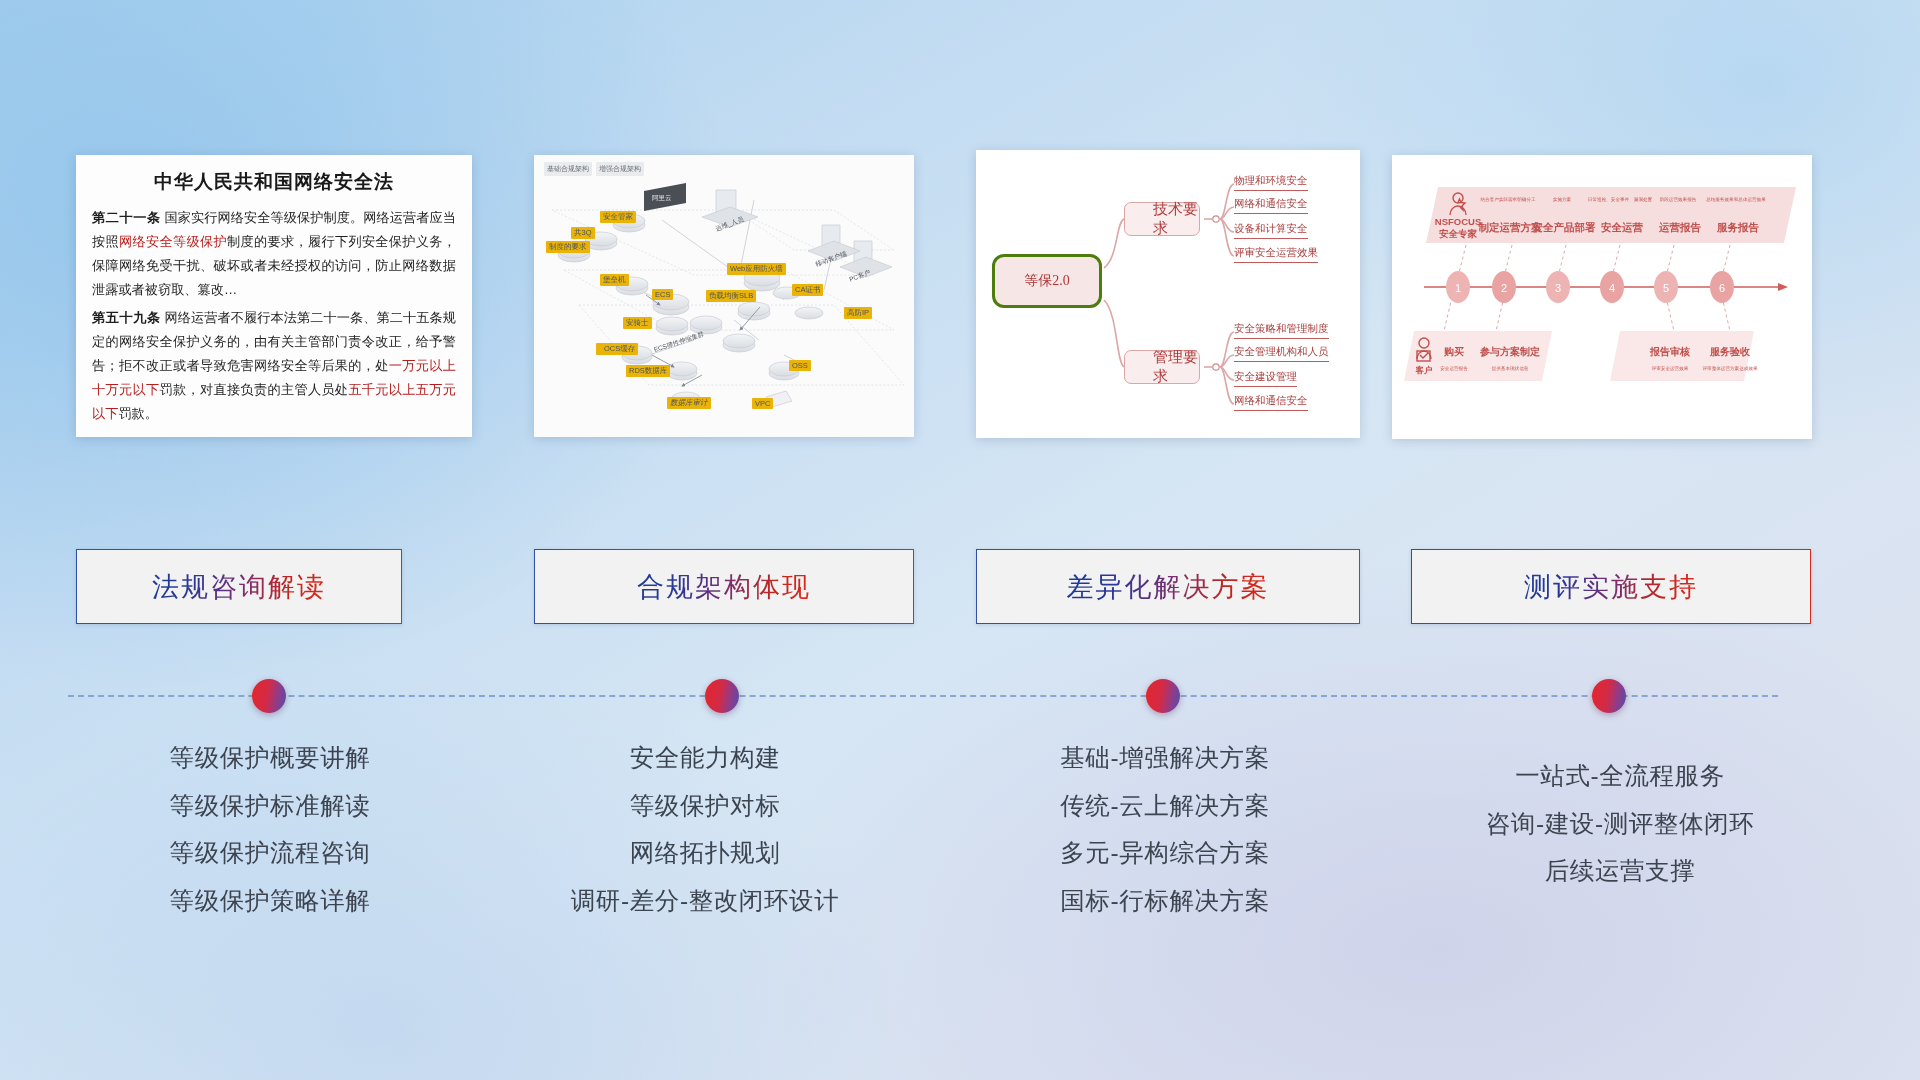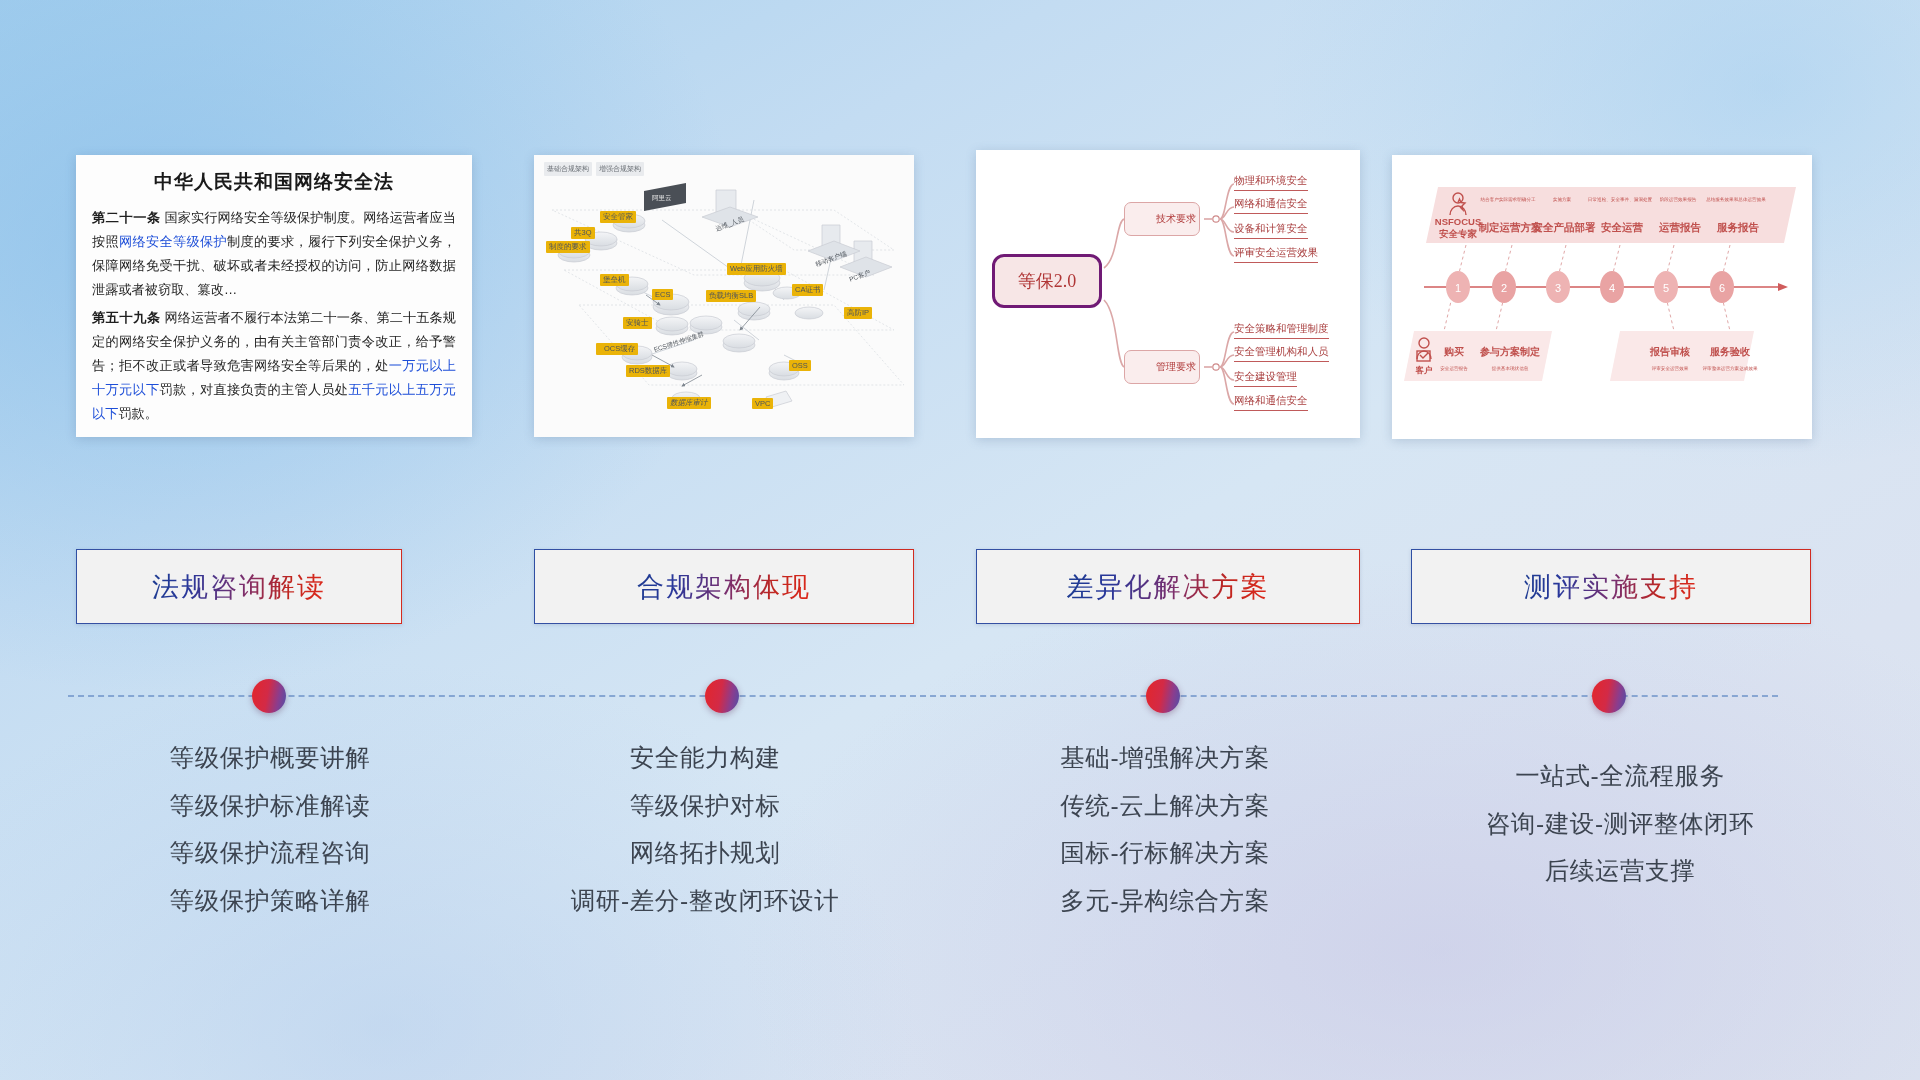--- a/index.html
+++ b/index.html
@@ -29,47 +29,47 @@
   .card.c4 { left: 1392px; top: 155px; width: 420px; height: 284px; }
 
   
   .law-title {
     text-align: center; font-weight: bold; font-size: 19px; color: #1a1a1a;
     letter-spacing: 1px; margin-bottom: 11px;
   }
   .law-p { font-size: 13.2px; line-height: 1.82; color: #1f1f1f; text-align: justify; }
   .law-p + .law-p { margin-top: 4px; }
   .law-p b { font-weight: bold; letter-spacing: .5px; }
-  .law-p .hl { color: #1d4ed8; }
+  .law-p .hl { color: #b91c1c; }
 
   
   .arch { position: relative; width: 100%; height: 100%; background: #fbfbfb; }
   .arch-tabs { position: absolute; left: 10px; top: 7px; display: flex; gap: 4px; }
   .arch-tabs span {
     font-size: 7px; color: #6a6f75; background: #e9ebee; padding: 2px 3px; border-radius: 1px;
   }
   .arch svg { position: absolute; inset: 0; }
   .arch-node-label {
     position: absolute; font-size: 7.5px; color: #4e545b; background: #eab308;
     padding: 1px 3px; white-space: nowrap; border-radius: 1px;
   }
 
   
   .mind { position: relative; width: 100%; height: 100%; background: #fff; }
   .mm-root {
     position: absolute; left: 16px; top: 104px; width: 110px; height: 54px;
-    border: 3px solid #701a75; border-radius: 12px; background: #f7e6e6;
+    border: 3px solid #4d7c0f; border-radius: 12px; background: #f7e6e6;
     display: flex; align-items: center; justify-content: center;
-    font-size: 18px; color: #b03636; font-family: "Liberation Serif", serif;
+    font-size: 14px; color: #b03636; font-family: "Liberation Serif", serif;
   }
   .mm-branch {
     position: absolute; width: 76px; height: 34px;
     border: 1.5px solid #dca6a6; border-radius: 7px; background: #faeded;
     display: flex; align-items: center; justify-content: center;
-    font-size: 10px; color: #b03b3b; font-family: "Liberation Serif", serif; padding-left: 28px;
+    font-size: 15px; color: #b03b3b; font-family: "Liberation Serif", serif; padding-left: 28px;
   }
   .mm-branch.tech { left: 148px; top: 52px; }
   .mm-branch.mgmt { left: 148px; top: 200px; }
   .mm-leaf {
     position: absolute; font-size: 10.5px; color: #a93f3f;
     font-family: "Liberation Serif", serif; white-space: nowrap;
     padding-bottom: 2px; border-bottom: 1.6px solid #c05a5a;
   }
   .mind svg { position: absolute; inset: 0; pointer-events: none; }
 
@@ -409,21 +409,21 @@
   </div>
   <div class="col k2">
     <div class="item">安全能力构建</div>
     <div class="item">等级保护对标</div>
     <div class="item">网络拓扑规划</div>
     <div class="item">调研-差分-整改闭环设计</div>
   </div>
   <div class="col k3">
     <div class="item">基础-增强解决方案</div>
     <div class="item">传统-云上解决方案</div>
+    <div class="item">多元-异构综合方案</div>
     <div class="item">国标-行标解决方案</div>
-    <div class="item">多元-异构综合方案</div>
   </div>
   <div class="col k4" style="top:18px; position:absolute;">
     <div class="item">一站式-全流程服务</div>
     <div class="item">咨询-建设-测评整体闭环</div>
     <div class="item">后续运营支撑</div>
   </div>
 </div>
 
 </body></html>

